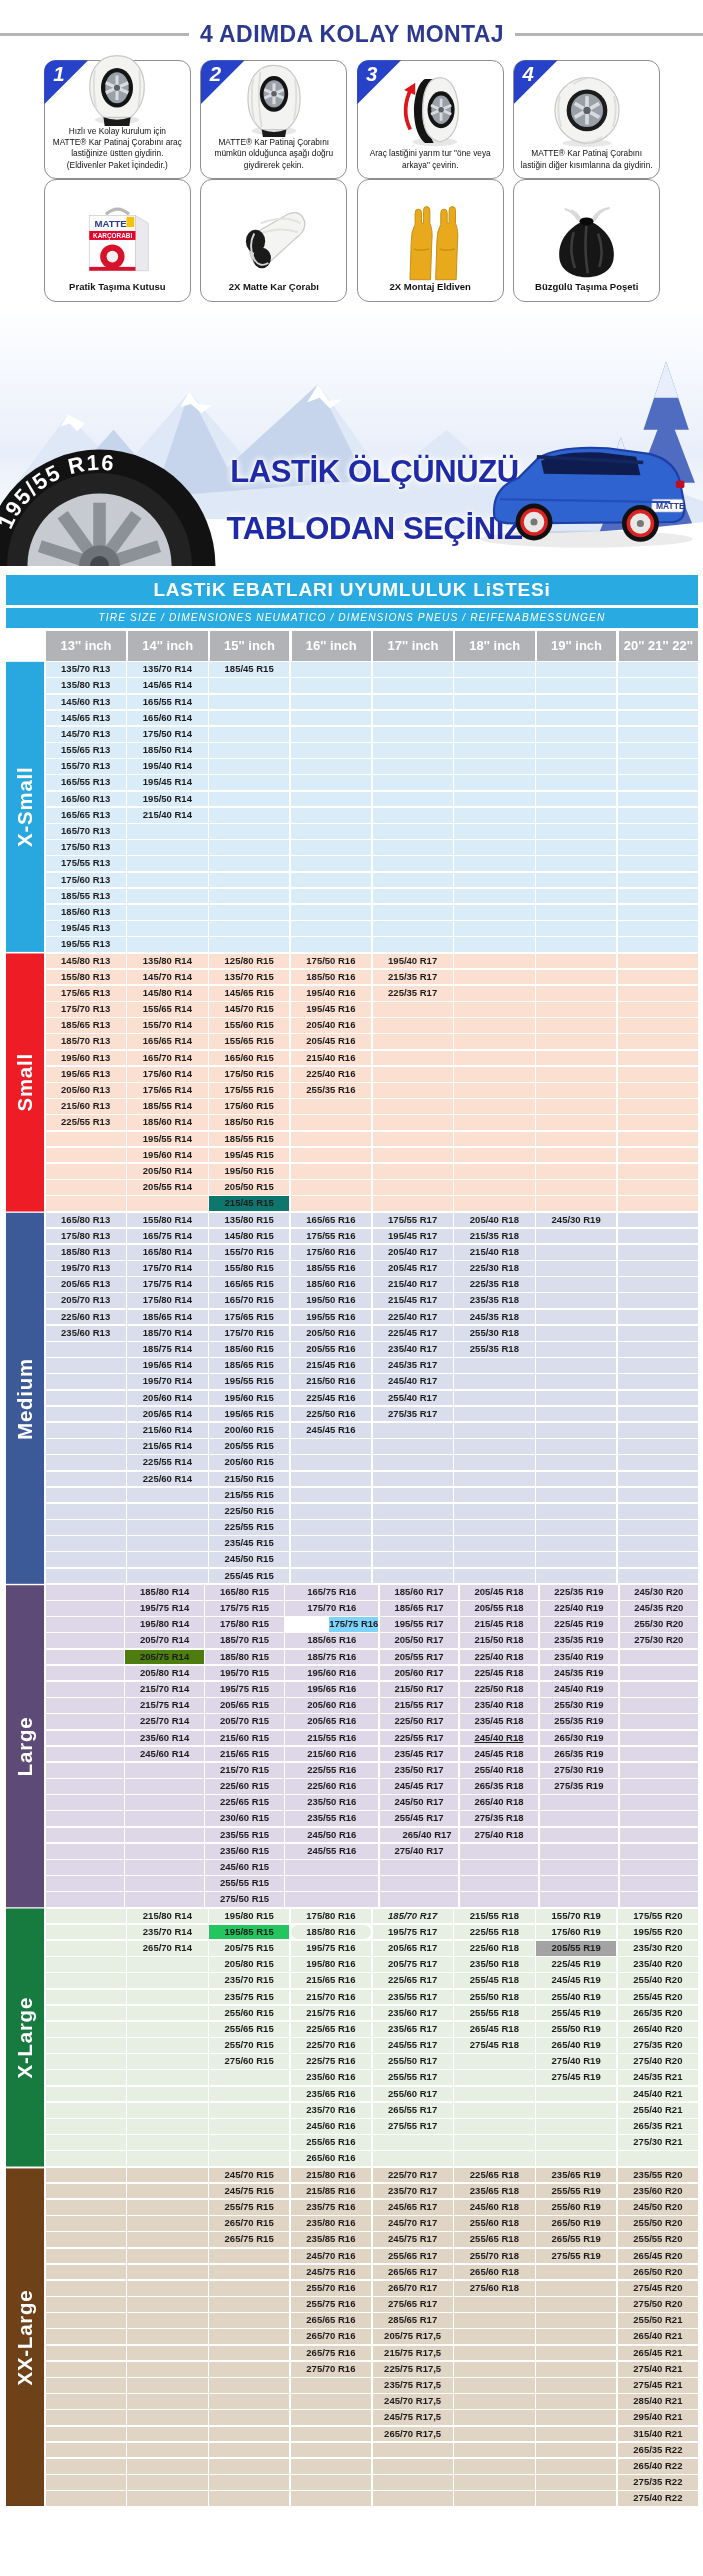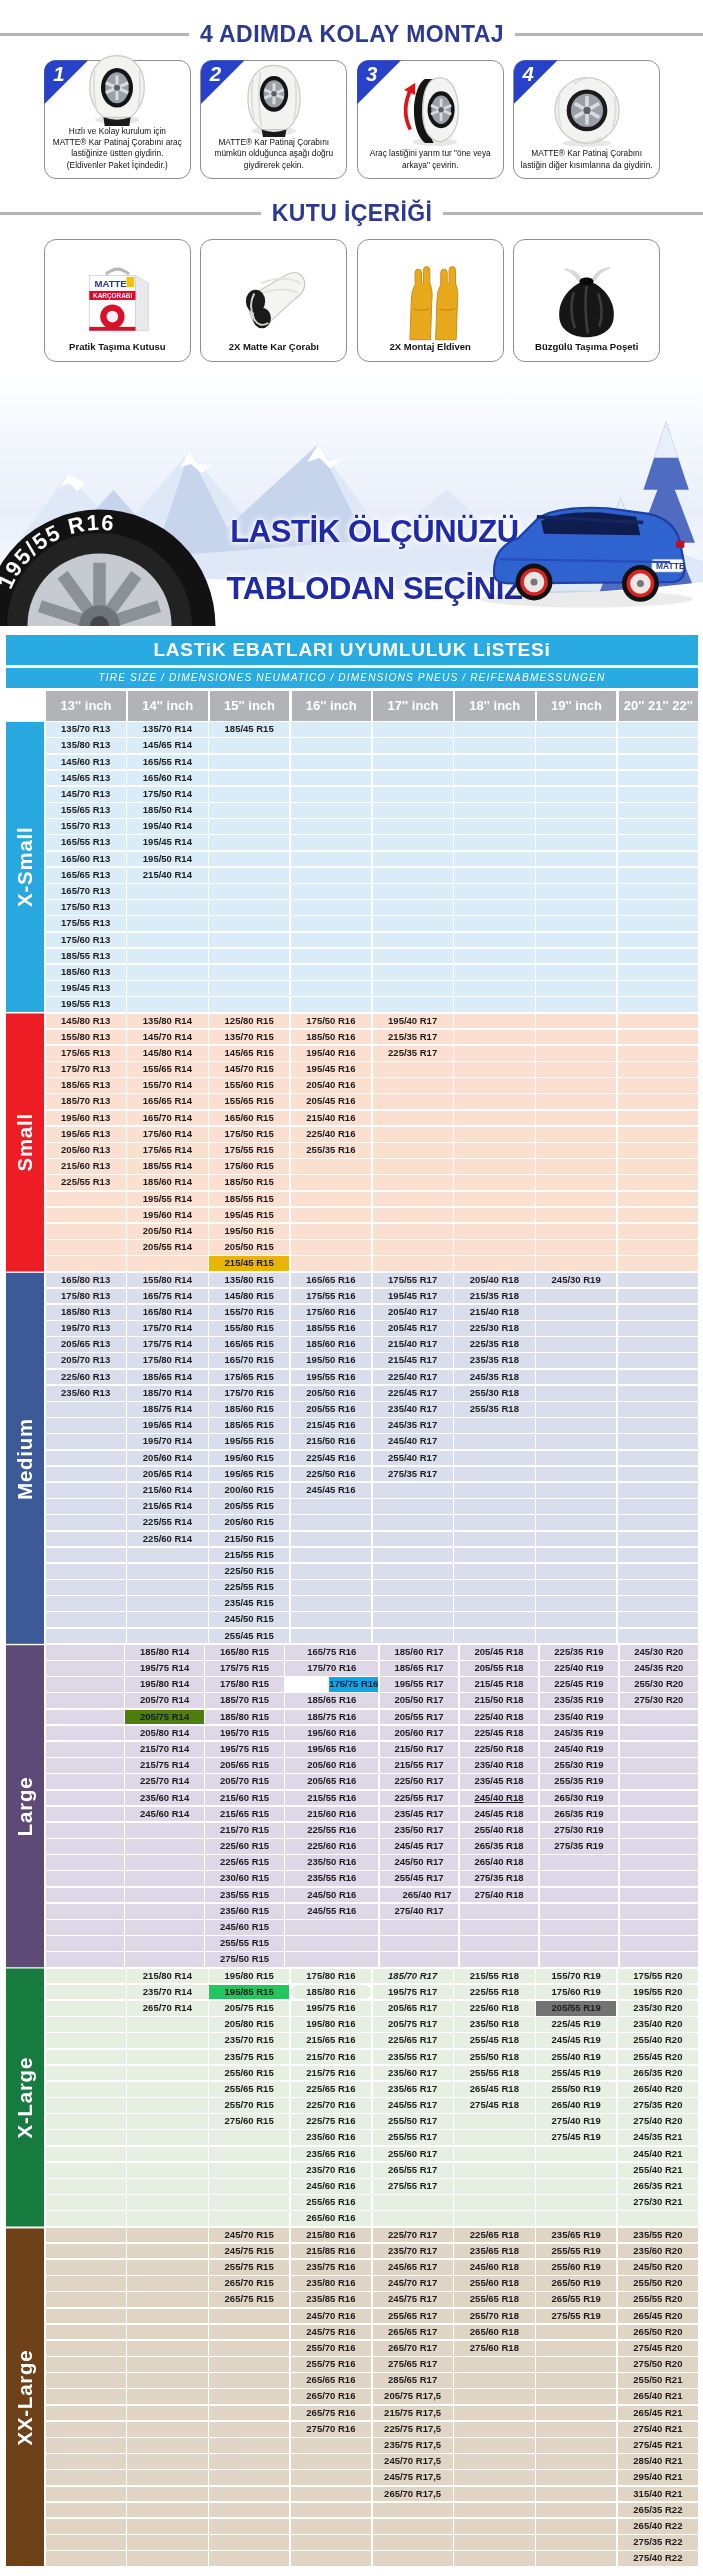--- a/index.html
+++ b/index.html
@@ -144,25 +144,20 @@
           <line x1="70" y1="36" x2="70" y2="82" transform="rotate(-60 70 59)"></line>
         </g>
         <circle cx="70" cy="59" r="6" fill="#5c6066"></circle>
       </svg>
       <div class="caption">MATTE® Kar Patinaj Çorabını lastiğin diğer kısımlarına da giydirin.</div>
     </div>
   </div>
 </div>
 
 <div>
-  <div class="sec-title">
-    <div class="rule"></div>
-    <h2>KUTU İÇERİĞİ</h2>
-    <div class="rule"></div>
-  </div>
   <div class="cards">
 
     <div class="card box-card">
       <svg class="art" viewBox="0 0 140 120" width="95" height="77">
         <path d="M52,16 Q70,0 88,16" stroke="#b9b9b9" stroke-width="5" fill="none"></path>
         <polygon points="98,18 118,30 118,104 98,104" fill="#e9e9ee" stroke="#c6c6c6"></polygon>
         <rect x="26" y="18" width="72" height="86" fill="#fdfdfd" stroke="#c6c6c6"></rect>
         <text x="34" y="36" font-size="15" font-weight="bold" fill="#2b3990" font-family="Liberation Sans,sans-serif">MATTE</text>
         <rect x="84" y="20" width="12" height="16" fill="#f4c20d"></rect>
         <rect x="26" y="42" width="72" height="14" fill="#e4022b"></rect>
@@ -502,21 +497,21 @@
           <div class="tcell" style="background: rgb(251, 223, 208);">155/65 R15</div>
           <div class="tcell" style="background: rgb(251, 223, 208);">165/60 R15</div>
           <div class="tcell" style="background: rgb(251, 223, 208);">175/50 R15</div>
           <div class="tcell" style="background: rgb(251, 223, 208);">175/55 R15</div>
           <div class="tcell" style="background: rgb(251, 223, 208);">175/60 R15</div>
           <div class="tcell" style="background: rgb(251, 223, 208);">185/50 R15</div>
           <div class="tcell" style="background: rgb(251, 223, 208);">185/55 R15</div>
           <div class="tcell" style="background: rgb(251, 223, 208);">195/45 R15</div>
           <div class="tcell" style="background: rgb(251, 223, 208);">195/50 R15</div>
           <div class="tcell" style="background: rgb(251, 223, 208);">205/50 R15</div>
-          <div class="tcell" style="background: #eab308;">215/45 R15</div>
+          <div class="tcell" style="background: #0f766e;">215/45 R15</div>
         </div>
         <div class="tcol">
           <div class="tcell" style="background: rgb(251, 223, 208);">175/50 R16</div>
           <div class="tcell" style="background: rgb(251, 223, 208);">185/50 R16</div>
           <div class="tcell" style="background: rgb(251, 223, 208);">195/40 R16</div>
           <div class="tcell" style="background: rgb(251, 223, 208);">195/45 R16</div>
           <div class="tcell" style="background: rgb(251, 223, 208);">205/40 R16</div>
           <div class="tcell" style="background: rgb(251, 223, 208);">205/45 R16</div>
           <div class="tcell" style="background: rgb(251, 223, 208);">215/40 R16</div>
           <div class="tcell" style="background: rgb(251, 223, 208);">225/40 R16</div>
@@ -869,21 +864,21 @@
           <div class="tcell" style="background: rgb(222, 215, 231);">230/60 R15</div>
           <div class="tcell" style="background: rgb(222, 215, 231);">235/55 R15</div>
           <div class="tcell" style="background: rgb(222, 215, 231);">235/60 R15</div>
           <div class="tcell" style="background: rgb(222, 215, 231);">245/60 R15</div>
           <div class="tcell" style="background: rgb(222, 215, 231);">255/55 R15</div>
           <div class="tcell" style="background: rgb(222, 215, 231);">275/50 R15</div>
         </div>
         <div class="tcol">
           <div class="tcell" style="background: rgb(222, 215, 231);">165/75 R16</div>
           <div class="tcell" style="background: rgb(222, 215, 231);">175/70 R16</div>
-          <div class="tcell" style="background: #0ea5e9; margin-left: 44px;">175/75 R16</div>
+          <div class="tcell" style="background: #7dd3fc; margin-left: 44px;">175/75 R16</div>
           <div class="tcell" style="background: rgb(222, 215, 231);">185/65 R16</div>
           <div class="tcell" style="background: rgb(222, 215, 231);">185/75 R16</div>
           <div class="tcell" style="background: rgb(222, 215, 231);">195/60 R16</div>
           <div class="tcell" style="background: rgb(222, 215, 231);">195/65 R16</div>
           <div class="tcell" style="background: rgb(222, 215, 231);">205/60 R16</div>
           <div class="tcell" style="background: rgb(222, 215, 231);">205/65 R16</div>
           <div class="tcell" style="background: rgb(222, 215, 231);">215/55 R16</div>
           <div class="tcell" style="background: rgb(222, 215, 231);">215/60 R16</div>
           <div class="tcell" style="background: rgb(222, 215, 231);">225/55 R16</div>
           <div class="tcell" style="background: rgb(222, 215, 231);">225/60 R16</div>
@@ -1090,21 +1085,21 @@
           <div class="tcell" style="background: rgb(231, 239, 226);"></div>
           <div class="tcell" style="background: rgb(231, 239, 226);"></div>
           <div class="tcell" style="background: rgb(231, 239, 226);"></div>
           <div class="tcell" style="background: rgb(231, 239, 226);"></div>
           <div class="tcell" style="background: rgb(231, 239, 226);"></div>
           <div class="tcell" style="background: rgb(231, 239, 226);"></div>
         </div>
         <div class="tcol">
           <div class="tcell" style="background: rgb(231, 239, 226);">155/70 R19</div>
           <div class="tcell" style="background: rgb(231, 239, 226);">175/60 R19</div>
-          <div class="tcell" style="background: #737373;">205/55 R19</div>
+          <div class="tcell" style="background: #a3a3a3;">205/55 R19</div>
           <div class="tcell" style="background: rgb(231, 239, 226);">225/45 R19</div>
           <div class="tcell" style="background: rgb(231, 239, 226);">245/45 R19</div>
           <div class="tcell" style="background: rgb(231, 239, 226);">255/40 R19</div>
           <div class="tcell" style="background: rgb(231, 239, 226);">255/45 R19</div>
           <div class="tcell" style="background: rgb(231, 239, 226);">255/50 R19</div>
           <div class="tcell" style="background: rgb(231, 239, 226);">265/40 R19</div>
           <div class="tcell" style="background: rgb(231, 239, 226);">275/40 R19</div>
           <div class="tcell" style="background: rgb(231, 239, 226);">275/45 R19</div>
           <div class="tcell" style="background: rgb(231, 239, 226);"></div>
           <div class="tcell" style="background: rgb(231, 239, 226);"></div>

